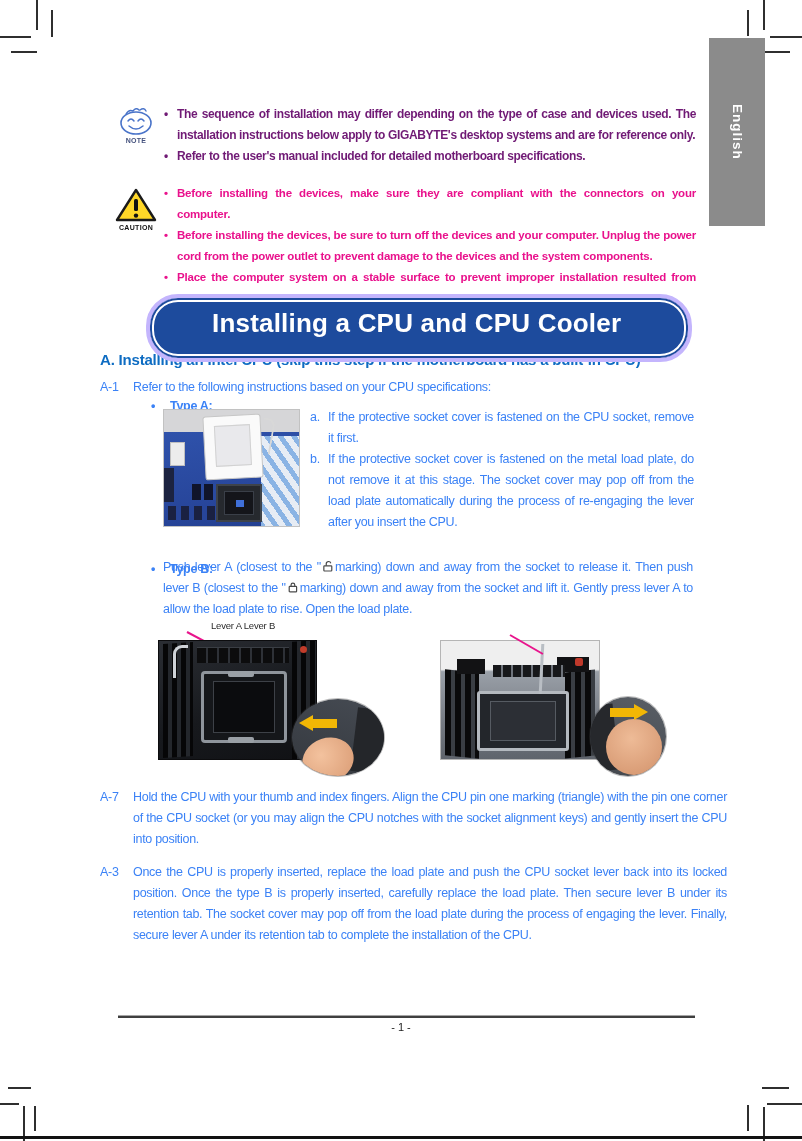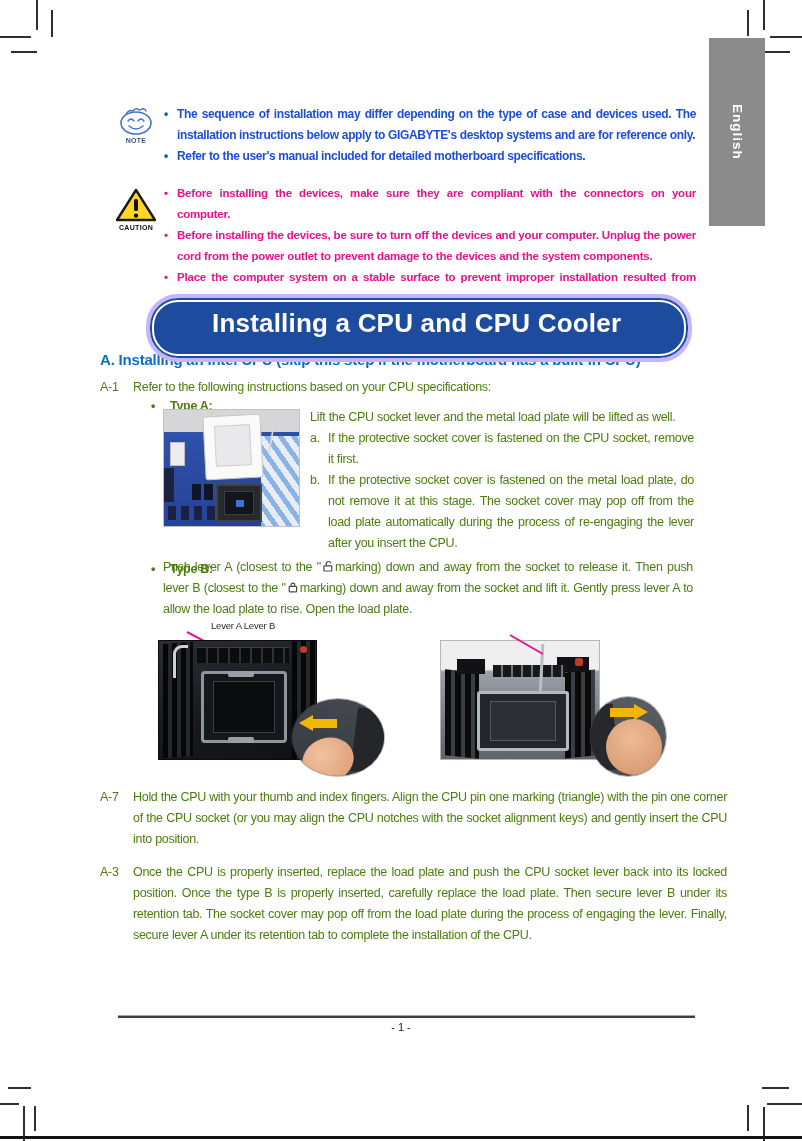--- a/index.html
+++ b/index.html
@@ -15,39 +15,39 @@
   .english-tab span{writing-mode:vertical-rl;font-size:13.5px;font-weight:bold;color:#fff;letter-spacing:1px;}
 
   
   .nblock{position:absolute;left:108px;width:588px;}
   .icon-col{position:absolute;left:4px;top:2px;width:48px;text-align:center;}
   .icon-col .lbl{font-size:7px;font-weight:bold;color:#44517d;letter-spacing:.3px;margin-top:-3px;}
   .icon-col.caution .lbl{color:#111;}
   .nlist{margin-left:56px;}
   .nrow{position:relative;padding-left:13px;text-align:justify;line-height:21px;}
   .nrow::before{content:"\2022";position:absolute;left:0;top:0;}
-  .note-blue .nrow{color:#1d4ed8;font-weight:bold;font-size:12px;letter-spacing:-0.35px;}
+  .note-blue .nrow{color:#701a75;font-weight:bold;font-size:12px;letter-spacing:-0.35px;}
   .note-mag .nrow{color:#e9118c;font-weight:bold;font-size:11.5px;letter-spacing:-0.2px;}
 
   
   .step-pill{position:absolute;left:146px;top:294px;width:546px;height:68px;background:#1d4b9d;
              border:4px solid #c4b5fd;border-radius:32px;box-sizing:border-box;
              box-shadow:inset 0 0 0 2px #1d4b9d, inset 0 0 0 4px #ffffff;z-index:2;}
   .step-pill .title{display:block;line-height:50px;padding-left:62px;color:#fff;font-weight:bold;
                     font-size:26px;letter-spacing:.2px;}
   .step-circle{position:absolute;left:109px;top:277px;width:78px;height:78px;border-radius:50%;
                background:#1d4b9d;border:2px solid #f0a64a;box-sizing:border-box;z-index:3;
                display:flex;flex-direction:column;align-items:center;}
   .step-circle .word{font-size:11px;font-weight:bold;color:#fff;margin-top:5px;}
   .step-circle .num{font-size:44px;font-weight:bold;color:#fff;line-height:0.92;}
 
   
   .h-blue{position:absolute;left:100px;top:351px;width:600px;font-size:15px;font-weight:bold;
           color:#0e6cc2;letter-spacing:-0.2px;}
-  .para{position:relative;font-size:12.5px;letter-spacing:-0.3px;line-height:21px;color:#4d7c0f;}
+  .para{position:relative;font-size:12.5px;letter-spacing:-0.3px;line-height:21px;color:#3b82f6;}
   .hang{padding-left:33px;}
   .hang .hl{position:absolute;left:0;top:0;}
   .abs{position:absolute;}
   .justify{text-align:justify;}
   .bullet-b{position:relative;padding-left:19px;font-weight:bold;font-size:12.5px;}
   .bullet-b::before{content:"\2022";position:absolute;left:0;}
 
   .typea-text{position:absolute;left:310px;top:407px;width:384px;}
   .typea-text .item{position:relative;padding-left:18px;text-align:justify;}
   .typea-text .item .hl{position:absolute;left:0;top:0;}
@@ -223,21 +223,20 @@
     <div class="ta-cover">
       <div class="ta-cover-inner"></div>
     </div>
     <div class="ta-socket">
       <div class="ta-socket-in"></div>
       <div class="ta-socket-chip"></div>
     </div>
   </div>
 
   <div class="typea-text">
-    <div class="para justify">Lift the CPU socket lever and the metal load plate will be lifted as well.</div>
     <div class="para item">
       <span class="hl">a.</span>
       <span>If the protective socket cover is fastened on the CPU socket, remove it first.</span>
     </div>
     <div class="para item">
       <span class="hl">b.</span>
       <span>If the protective socket cover is fastened on the metal load plate, do not remove it at this stage. The socket cover may pop off from the load plate automatically during the process of re-engaging the lever after you insert the CPU.</span>
     </div>
   </div>
 

